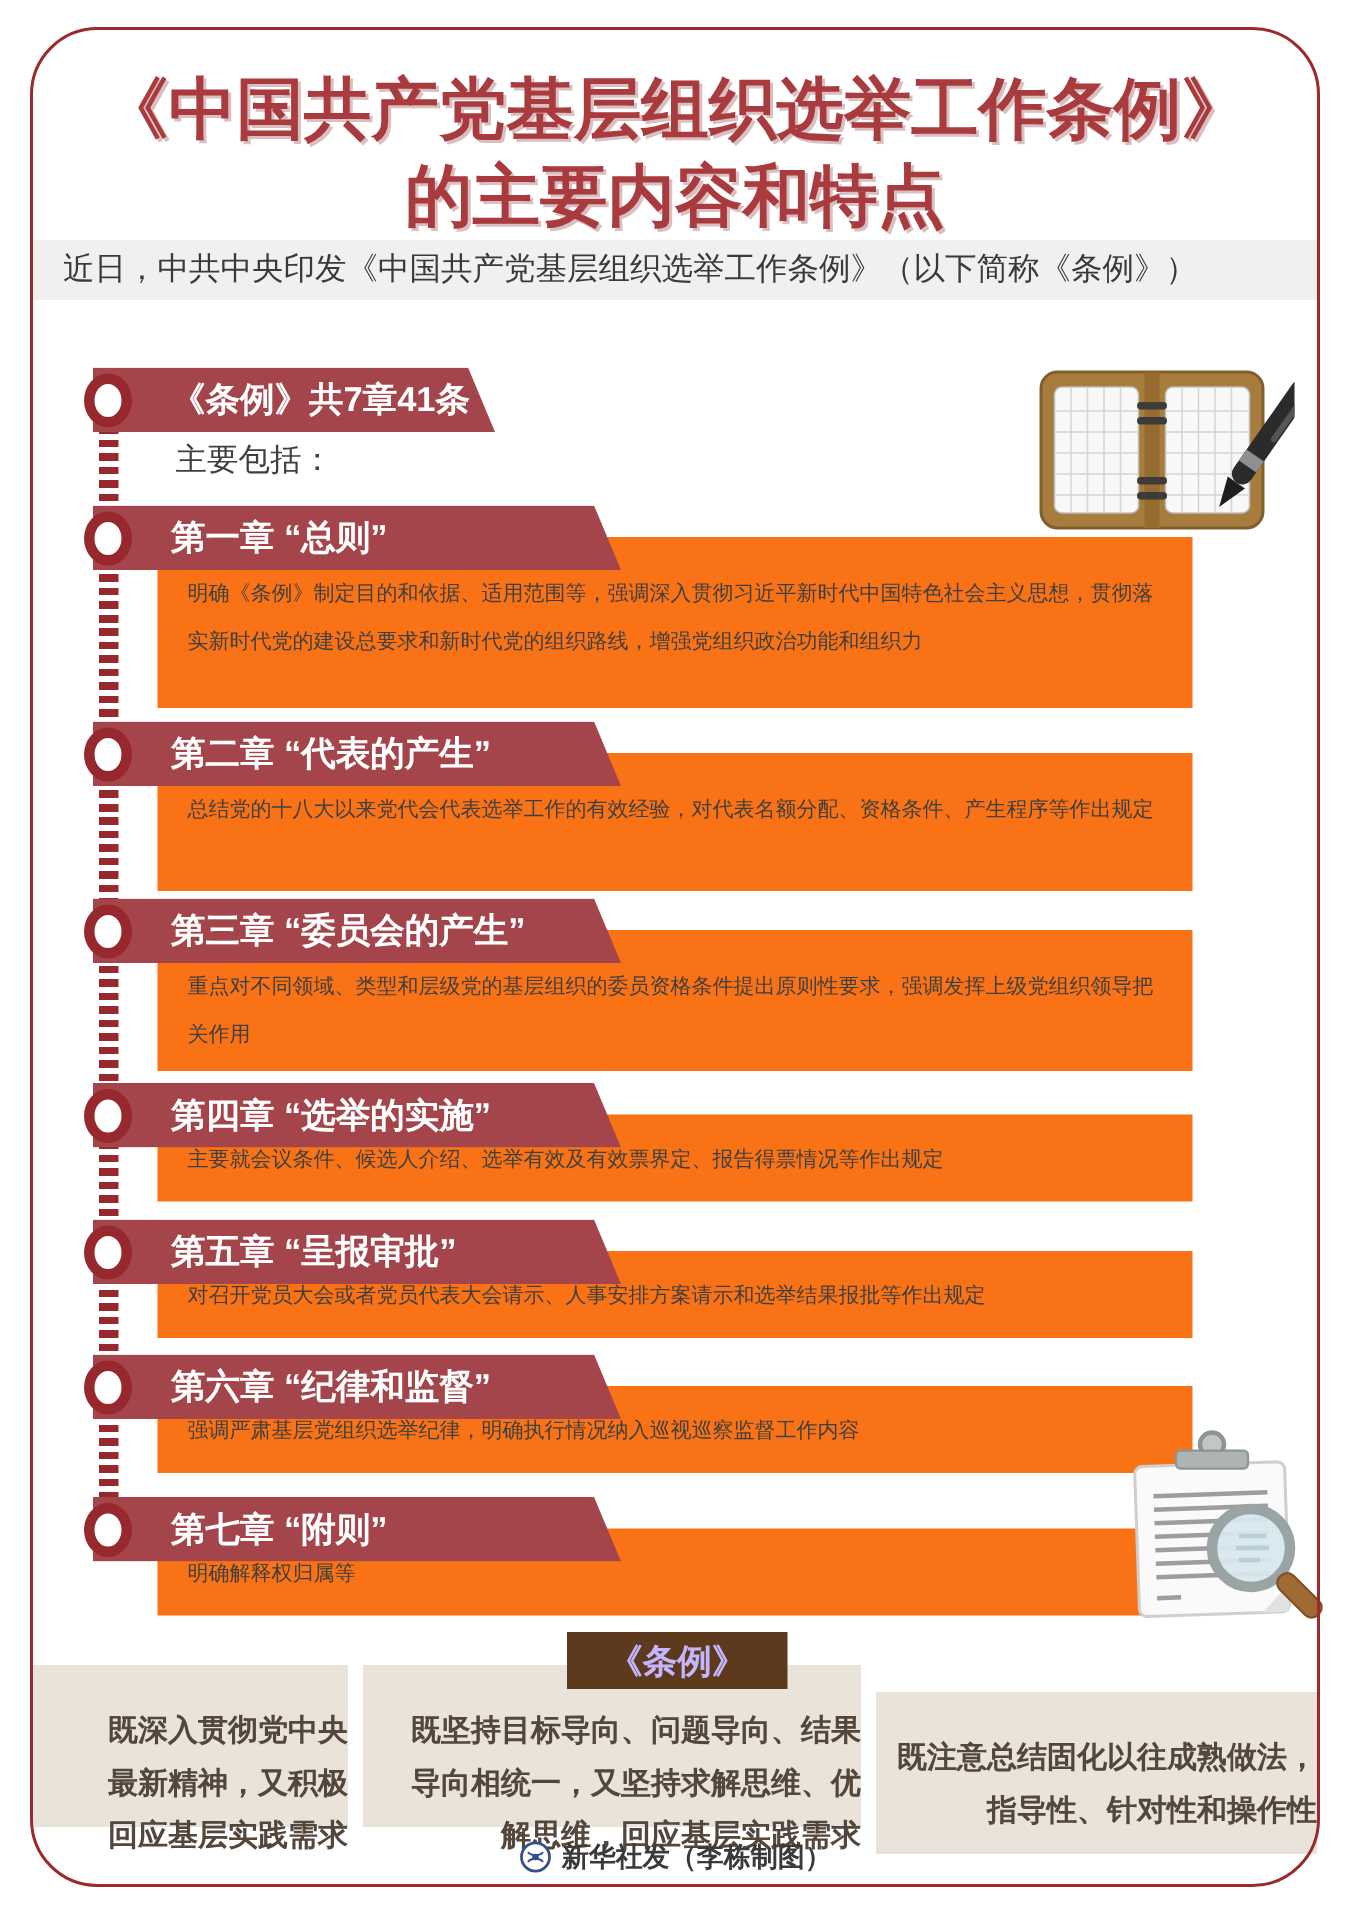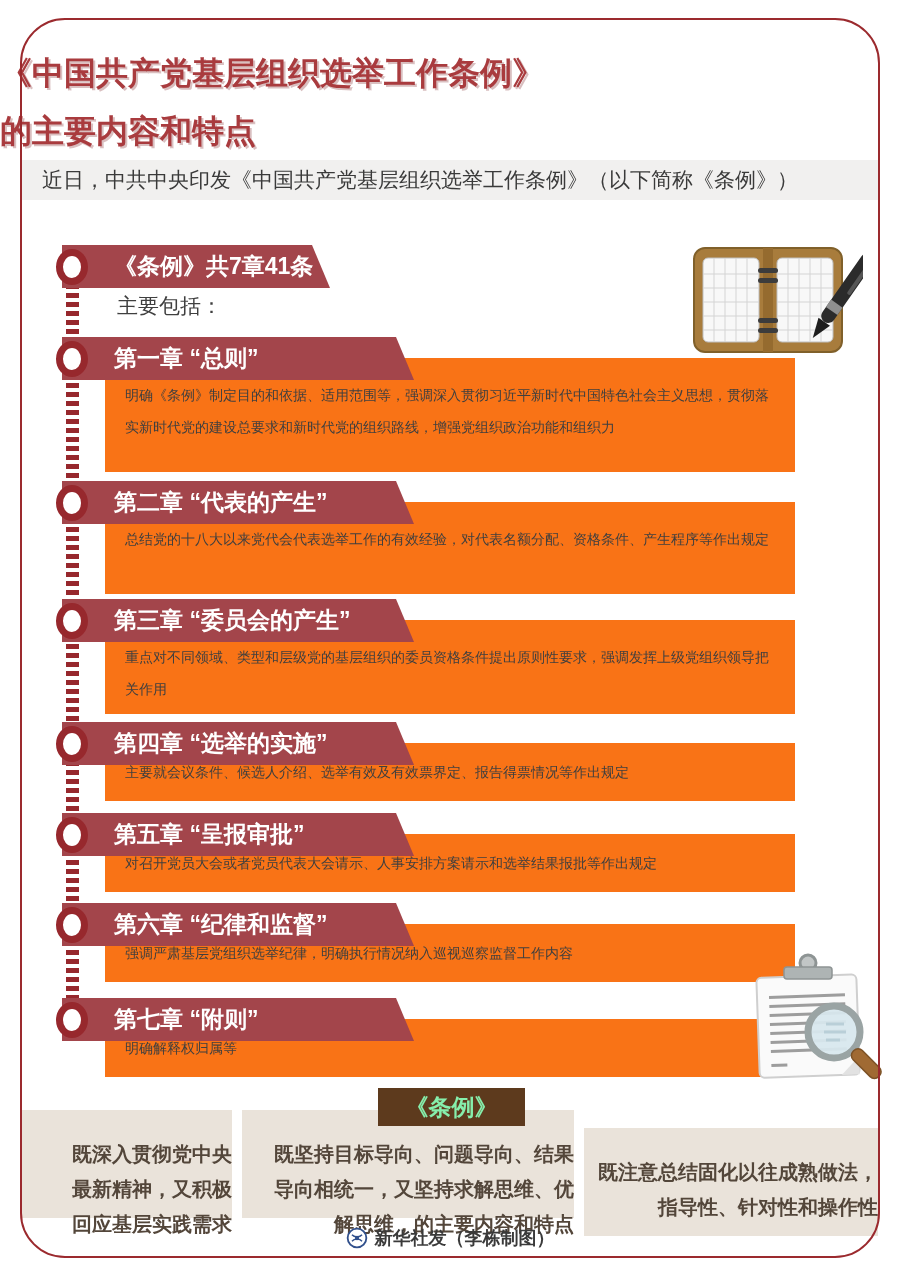--- a/index.html
+++ b/index.html
@@ -2,22 +2,22 @@
 <html><head>
 <meta charset="utf-8">
 <style>
   html,body{margin:0;padding:0;background:#fff;}
   .page{position:relative;width:900px;height:1275px;background:#fff;overflow:hidden;
         font-family:"Liberation Sans",sans-serif;}
   
   .frame{position:absolute;left:20px;top:18px;width:856px;height:1236px;
          border:2px solid #9b2a2e;border-radius:45px;z-index:12;pointer-events:none;}
   
-  .title{position:absolute;left:0;top:44px;width:100%;text-align:left;
-         color:#a93b3e;font-size:32px;font-weight:800;line-height:58px;
+  .title{position:absolute;left:0;top:44px;width:100%;text-align:center;
+         color:#a93b3e;font-size:45px;font-weight:800;line-height:58px;
          text-shadow:2px 2px 0 rgba(130,43,46,.30);z-index:2;}
   
   .intro{position:absolute;left:22px;top:160px;width:856px;height:40px;background:#f1f0ef;
          box-sizing:border-box;padding-left:20px;font-size:21px;line-height:40px;color:#3a3a3a;z-index:1;}
   
   .tl-line{position:absolute;left:66px;top:266px;width:13px;height:755px;
            background:repeating-linear-gradient(to bottom,#97282d 0 5px,transparent 5px 9px);z-index:1;}
   .tl-dot{position:absolute;left:56px;width:32px;height:36px;border-radius:50%;
           background:#fff;border:7px solid #97282d;box-sizing:border-box;z-index:6;}
   
@@ -30,21 +30,21 @@
   
   .gbox{position:absolute;left:105px;width:690px;background:#f97316;box-sizing:border-box;
         padding:0 20px;color:#3f3f3f;font-size:14px;line-height:31.5px;z-index:2;}
   .pt3{padding-top:22px;} .pt2{padding-top:22px;} .pt1{padding-top:14px;}
   .note{position:absolute;left:117px;top:292px;font-size:21px;color:#3f3f3f;z-index:2;}
   
   .icon-notebook{position:absolute;left:688px;top:242px;z-index:3;}
   .icon-clipboard{position:absolute;left:742px;top:950px;z-index:7;}
   
   .feat-header{position:absolute;left:378px;top:1088px;width:147px;height:38px;background:#5d3a1d;
-               color:#86efac;font-size:23px;font-weight:700;text-align:center;line-height:38px;z-index:8;}
+               color:#c4b5fd;font-size:23px;font-weight:700;text-align:center;line-height:38px;z-index:8;}
   .feat{position:absolute;top:1110px;height:108px;background:#eae3da;box-sizing:border-box;
         padding-top:27px;text-align:right;font-size:20px;line-height:35px;color:#53463a;
         font-weight:600;z-index:2;white-space:nowrap;}
   .feat-a{left:22px;width:210px;}
   .feat-b{left:242px;width:332px;}
   .feat-c{left:584px;width:294px;margin-top:18px;}
   
   .footer{position:absolute;left:0;top:1226px;width:100%;display:flex;justify-content:center;
           align-items:center;gap:7px;font-size:18px;color:#3a3a3a;font-weight:600;z-index:5;}
 </style>
@@ -148,21 +148,21 @@
   <div class="feat-header">《条例》</div>
 
   <div class="feat feat-a">
     <div>既深入贯彻党中央</div>
     <div>最新精神，又积极</div>
     <div>回应基层实践需求</div>
   </div>
   <div class="feat feat-b">
     <div>既坚持目标导向、问题导向、结果</div>
     <div>导向相统一，又坚持求解思维、优</div>
-    <div>解思维，的主要内容和特点</div>
+    <div>解思维，回应基层实践需求</div>
   </div>
   <div class="feat feat-c">
     <div>既注意总结固化以往成熟做法，</div>
     <div>指导性、针对性和操作性</div>
   </div>
 
   <div class="footer">
     <span style="display:inline-flex;">
       <svg width="22" height="22" viewBox="0 0 24 24">
         <circle cx="12" cy="12" r="10.2" fill="#fff" stroke="#31508c" stroke-width="2"></circle>

